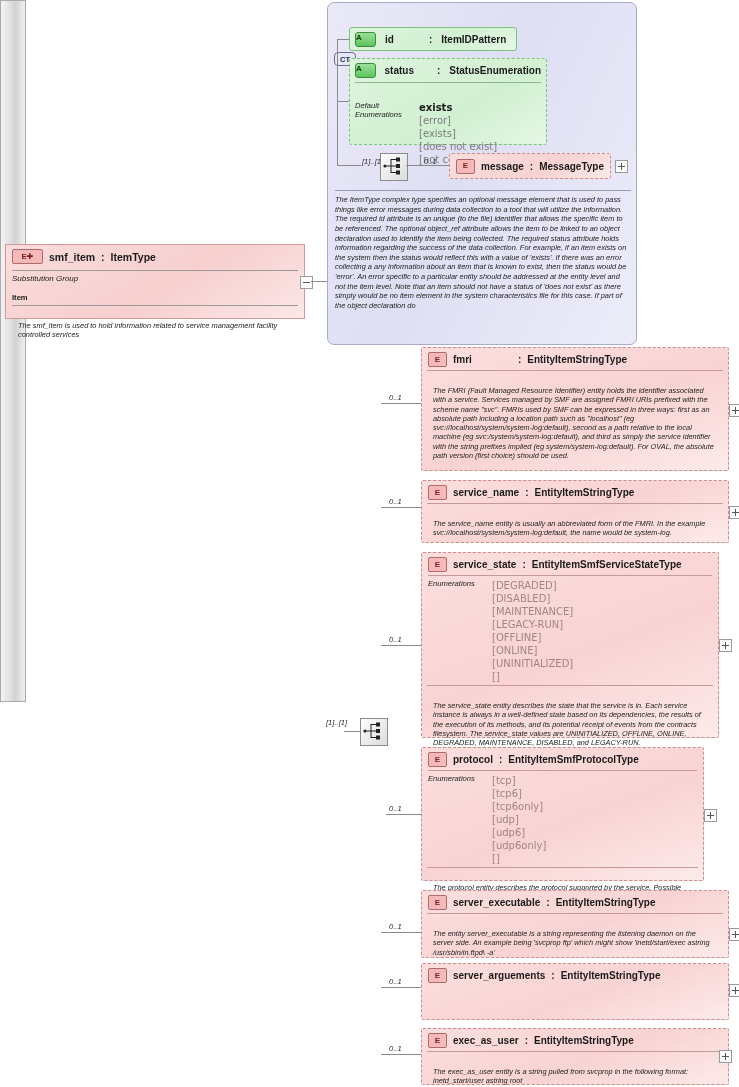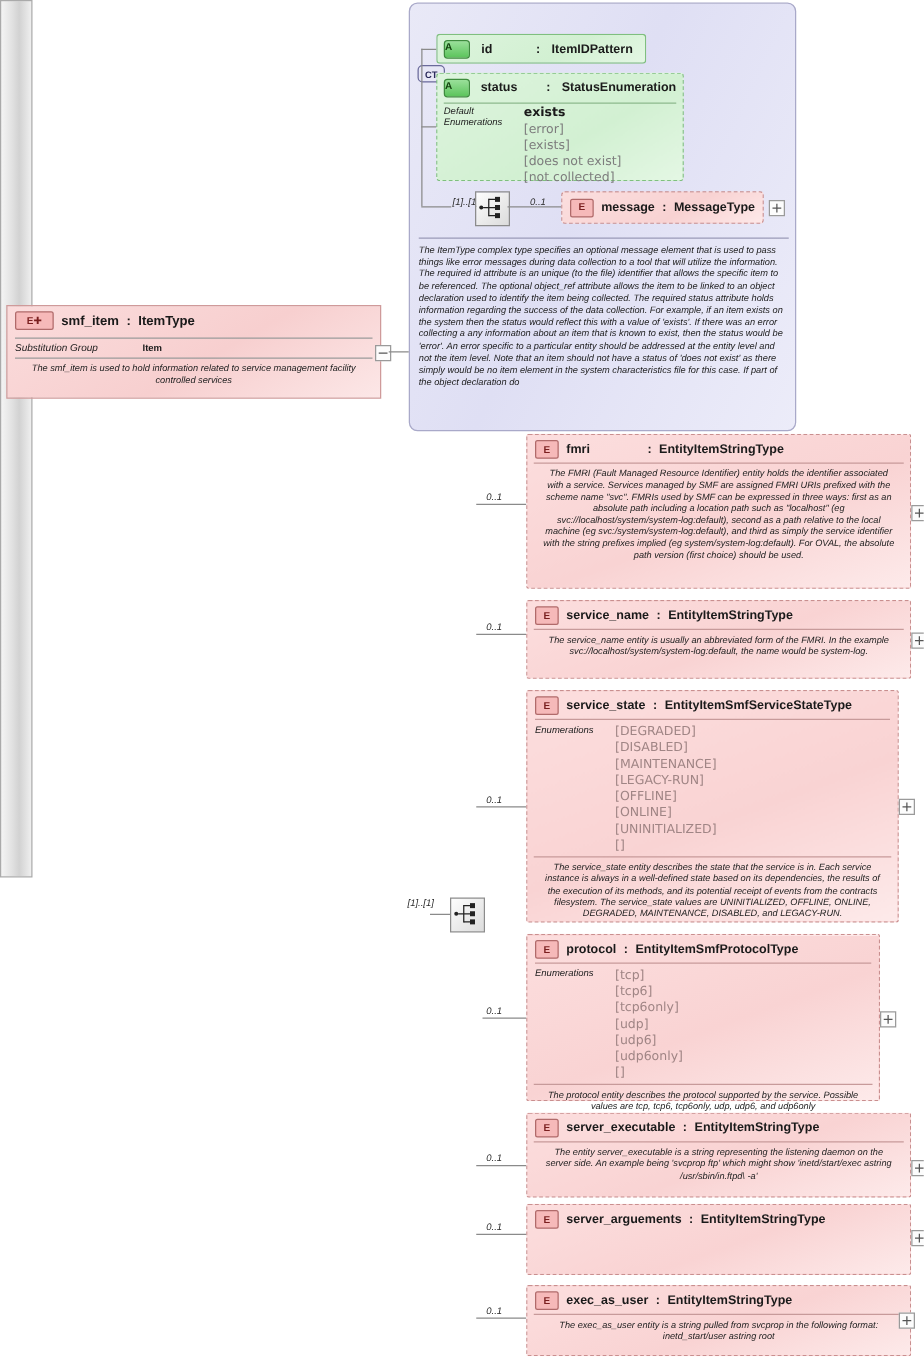--- a/index.html
+++ b/index.html
@@ -12,23 +12,22 @@
 
   
   .node{position:absolute;box-sizing:border-box;}
   .node .hdr{
     display:flex;align-items:center;gap:6px;
     padding:3px 6px 3px 5px;font-weight:bold;font-size:10px;
     white-space:nowrap;
   }
   .node .desc{
     font-style:italic;font-size:7.4px;line-height:1.26;
-    color:#222;padding:3px 6px 5px 6px;border-top:1px solid #9b9b9b;
+    color:#222;padding:15px 6px 5px 6px;border-top:1px solid #9b9b9b;
     margin:0 5px;
-    text-align:center;
   }
 
   
   .badge{
     display:inline-flex;align-items:center;justify-content:center;
     width:17px;height:13px;border:1px solid #8a4a4a;border-radius:2px;
     font-size:8px;font-weight:bold;line-height:1;flex:none;
   }
   .badge-e{background:#f6b9b9;color:#7a1f1f;border-color:#b06a6a;}
   .badge-eplus{
@@ -71,21 +70,21 @@
   #attr-id .row{display:flex;align-items:center;height:100%;padding-left:5px;gap:9px;
     font-size:10px;font-weight:bold;}
   #attr-status{
     left:349px;top:58px;width:198px;height:87px;
     border:1px dashed #7fbf7f;border-radius:3px;
   }
   #attr-status .row{display:flex;align-items:center;padding:4px 5px 3px 5px;gap:9px;
     font-size:10px;font-weight:bold;}
   .enum-grid{
     display:flex;gap:8px;border-top:1px solid #8db98d;margin:1px 5px 16px 5px;
-    padding-top:1px;
+    padding-top:18px;
   }
   .enum-label{font-style:italic;font-size:7.6px;color:#222;width:56px;line-height:1.25;flex:none;}
   .enum-values{font-size:10px;color:#7d7d7d;line-height:1.3;font-family:"DejaVu Sans",sans-serif;}
   .enum-values .first{color:#1a1a1a;font-weight:bold;}
 
   
   #itemtype-desc{
     position:absolute;left:335px;top:190px;width:296px;
     font-style:italic;font-size:7.4px;line-height:1.30;color:#1c1c1c;
     border-top:1px solid #9a9ab8;padding-top:4px;
@@ -100,21 +99,21 @@
   #el-message .hdr{font-size:10px;padding:0 6px;height:100%;}
 
   
   #smf-item{
     left:5px;top:244px;width:300px;height:75px;
     border:1px solid #cf9a9a;
     background:linear-gradient(150deg,#fbdcdc 0%,#f7cfcf 55%,#fce7e7 100%);
   }
   #smf-item .hdr{font-size:10.5px;padding:4px 6px;}
   #smf-item .sg{
-    display:flex;gap:10px;border-top:1px solid #9b9b9b;margin:2px 6px 0 6px;padding:3px 0 3px 0;
+    display:flex;gap:10px;border-top:1px solid #9b9b9b;margin:2px 6px 0 6px;padding:3px 0 3px 0;flex-direction:column;
   }
   #smf-item .sg .k{font-style:italic;font-size:8px;width:92px;flex:none;}
   #smf-item .sg .v{font-size:7.6px;font-weight:bold;}
   #smf-item .desc{margin:0 6px;}
 
   
   #seq-bar{
     left:357px;top:387px;width:24px;height:700px;
     border:1px solid #aaaaaa;
     background:linear-gradient(90deg,#f4f4f4 0%,#e2e2e2 35%,#d2d2d2 60%,#efefef 100%);

